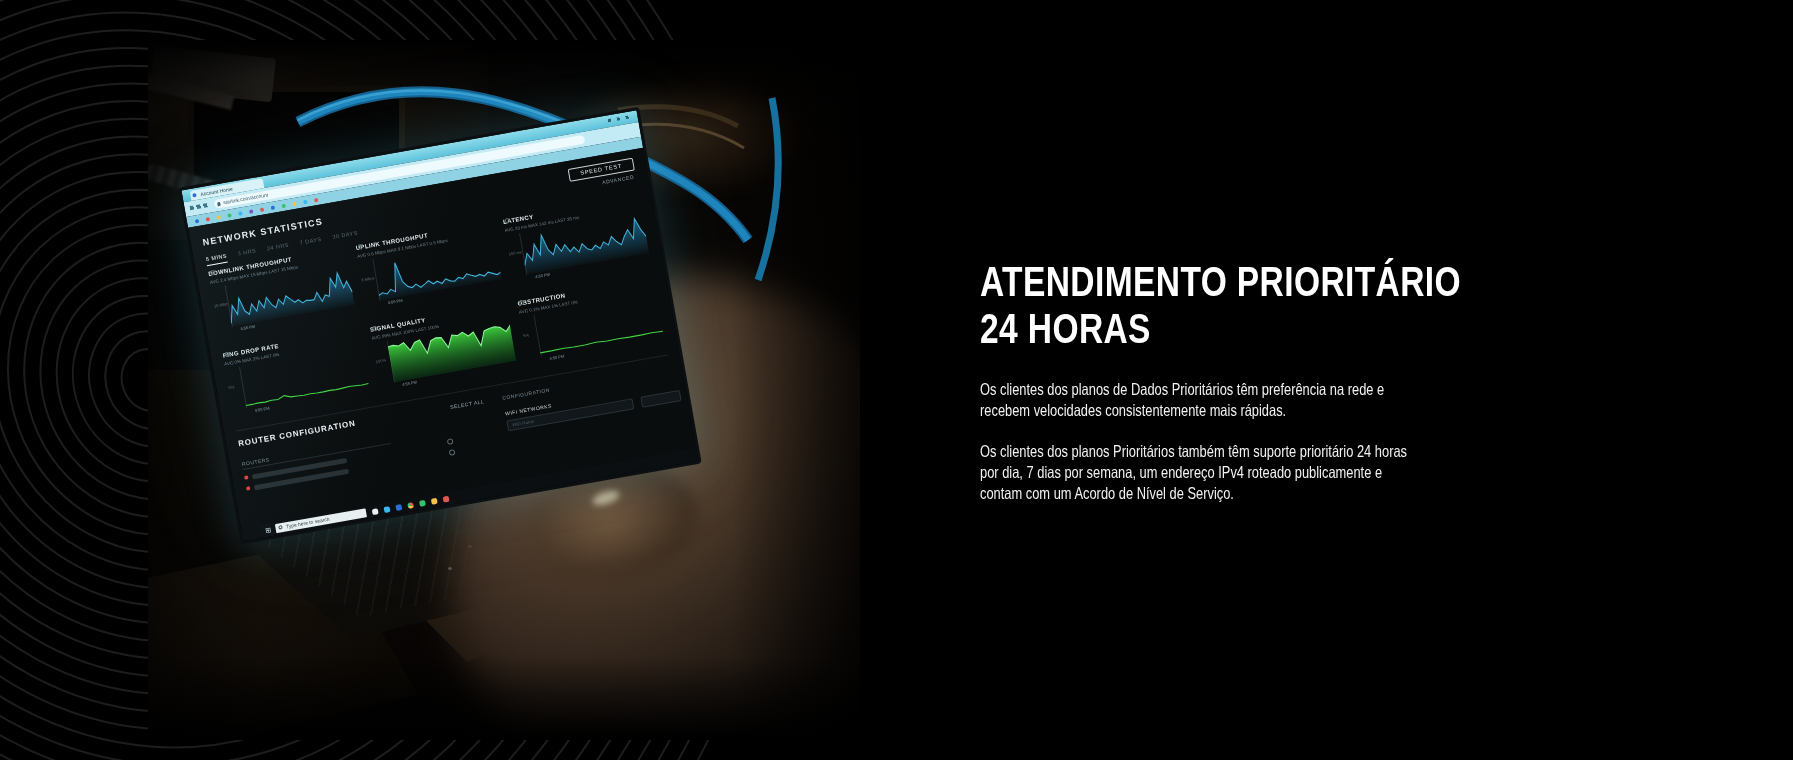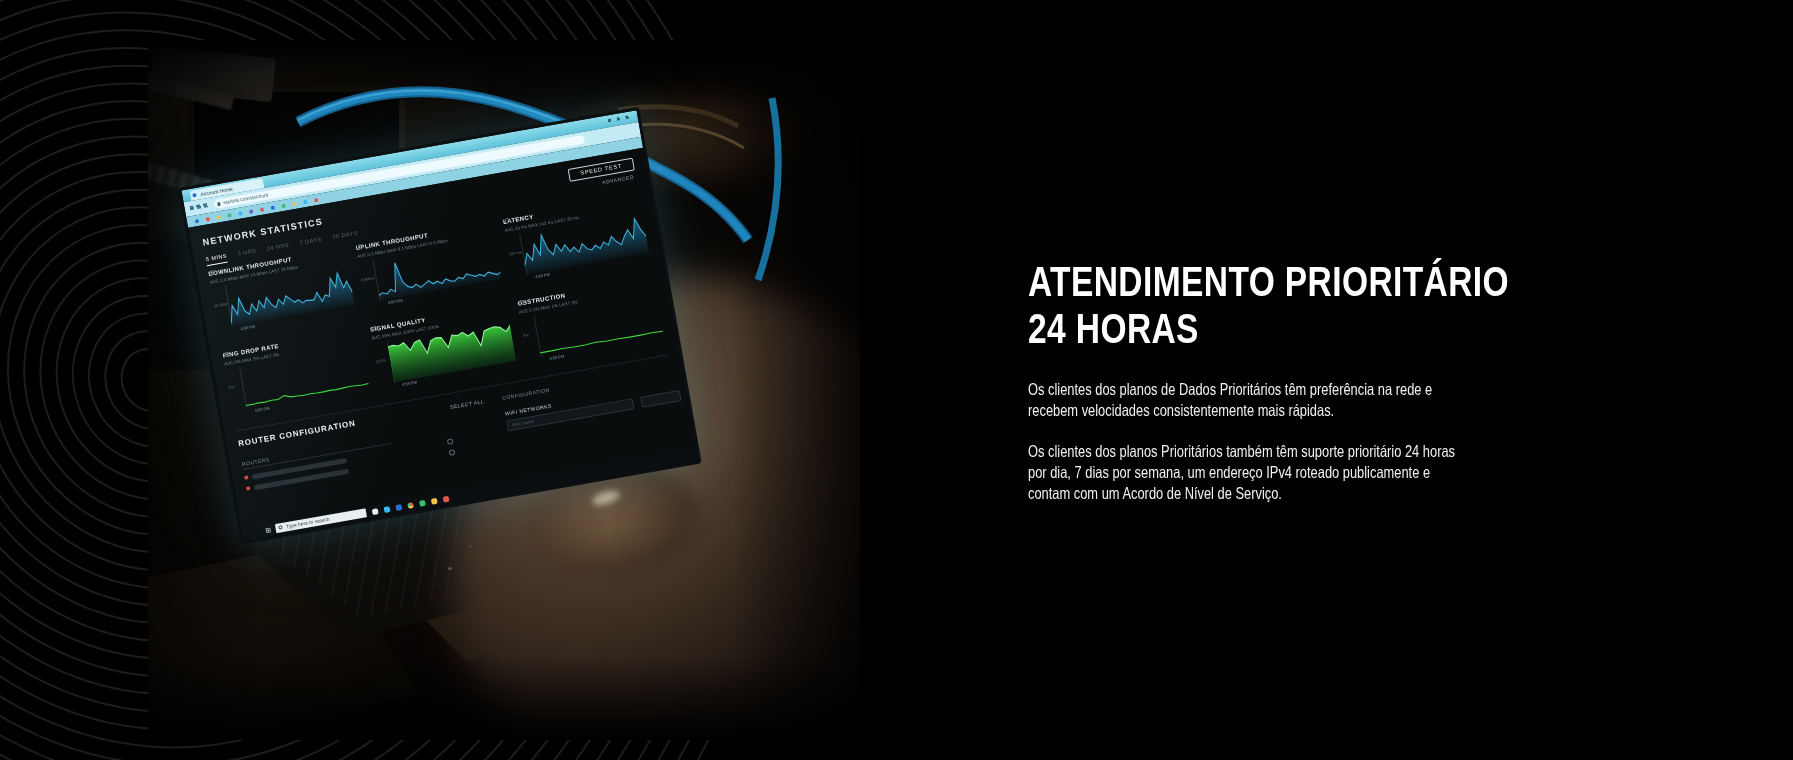--- a/index.html
+++ b/index.html
@@ -3,21 +3,21 @@
 <meta charset="utf-8">
 <style>
   html,body{margin:0;padding:0;background:#000;}
   body{width:1793px;height:760px;position:relative;overflow:hidden;
        font-family:"Liberation Sans",sans-serif;-webkit-font-smoothing:antialiased;}
 
   
   #rings{position:absolute;left:0;top:0;z-index:0;}
 
   
-  .hero-text{position:absolute;left:1028px;top:258px;width:660px;z-index:3;color:#fff;}
+  .hero-text{position:absolute;left:980px;top:258px;width:660px;z-index:3;color:#fff;}
   .hero-text h1{margin:0;font-size:43px;line-height:47px;font-weight:700;
      letter-spacing:.5px;white-space:pre-line;transform:scaleX(.78);transform-origin:0 0;}
   .hero-text p{margin:0;font-size:16.5px;line-height:21px;color:#f2f2f2;
      white-space:pre-line;transform:scaleX(.78);transform-origin:0 0;width:680px;}
   .hero-text p.p1{margin-top:27px;}
   .hero-text p.p2{margin-top:20px;}
 
   
   .photo{position:absolute;left:148px;top:40px;width:712px;height:700px;overflow:hidden;
          background:#0b0805;z-index:1;}

